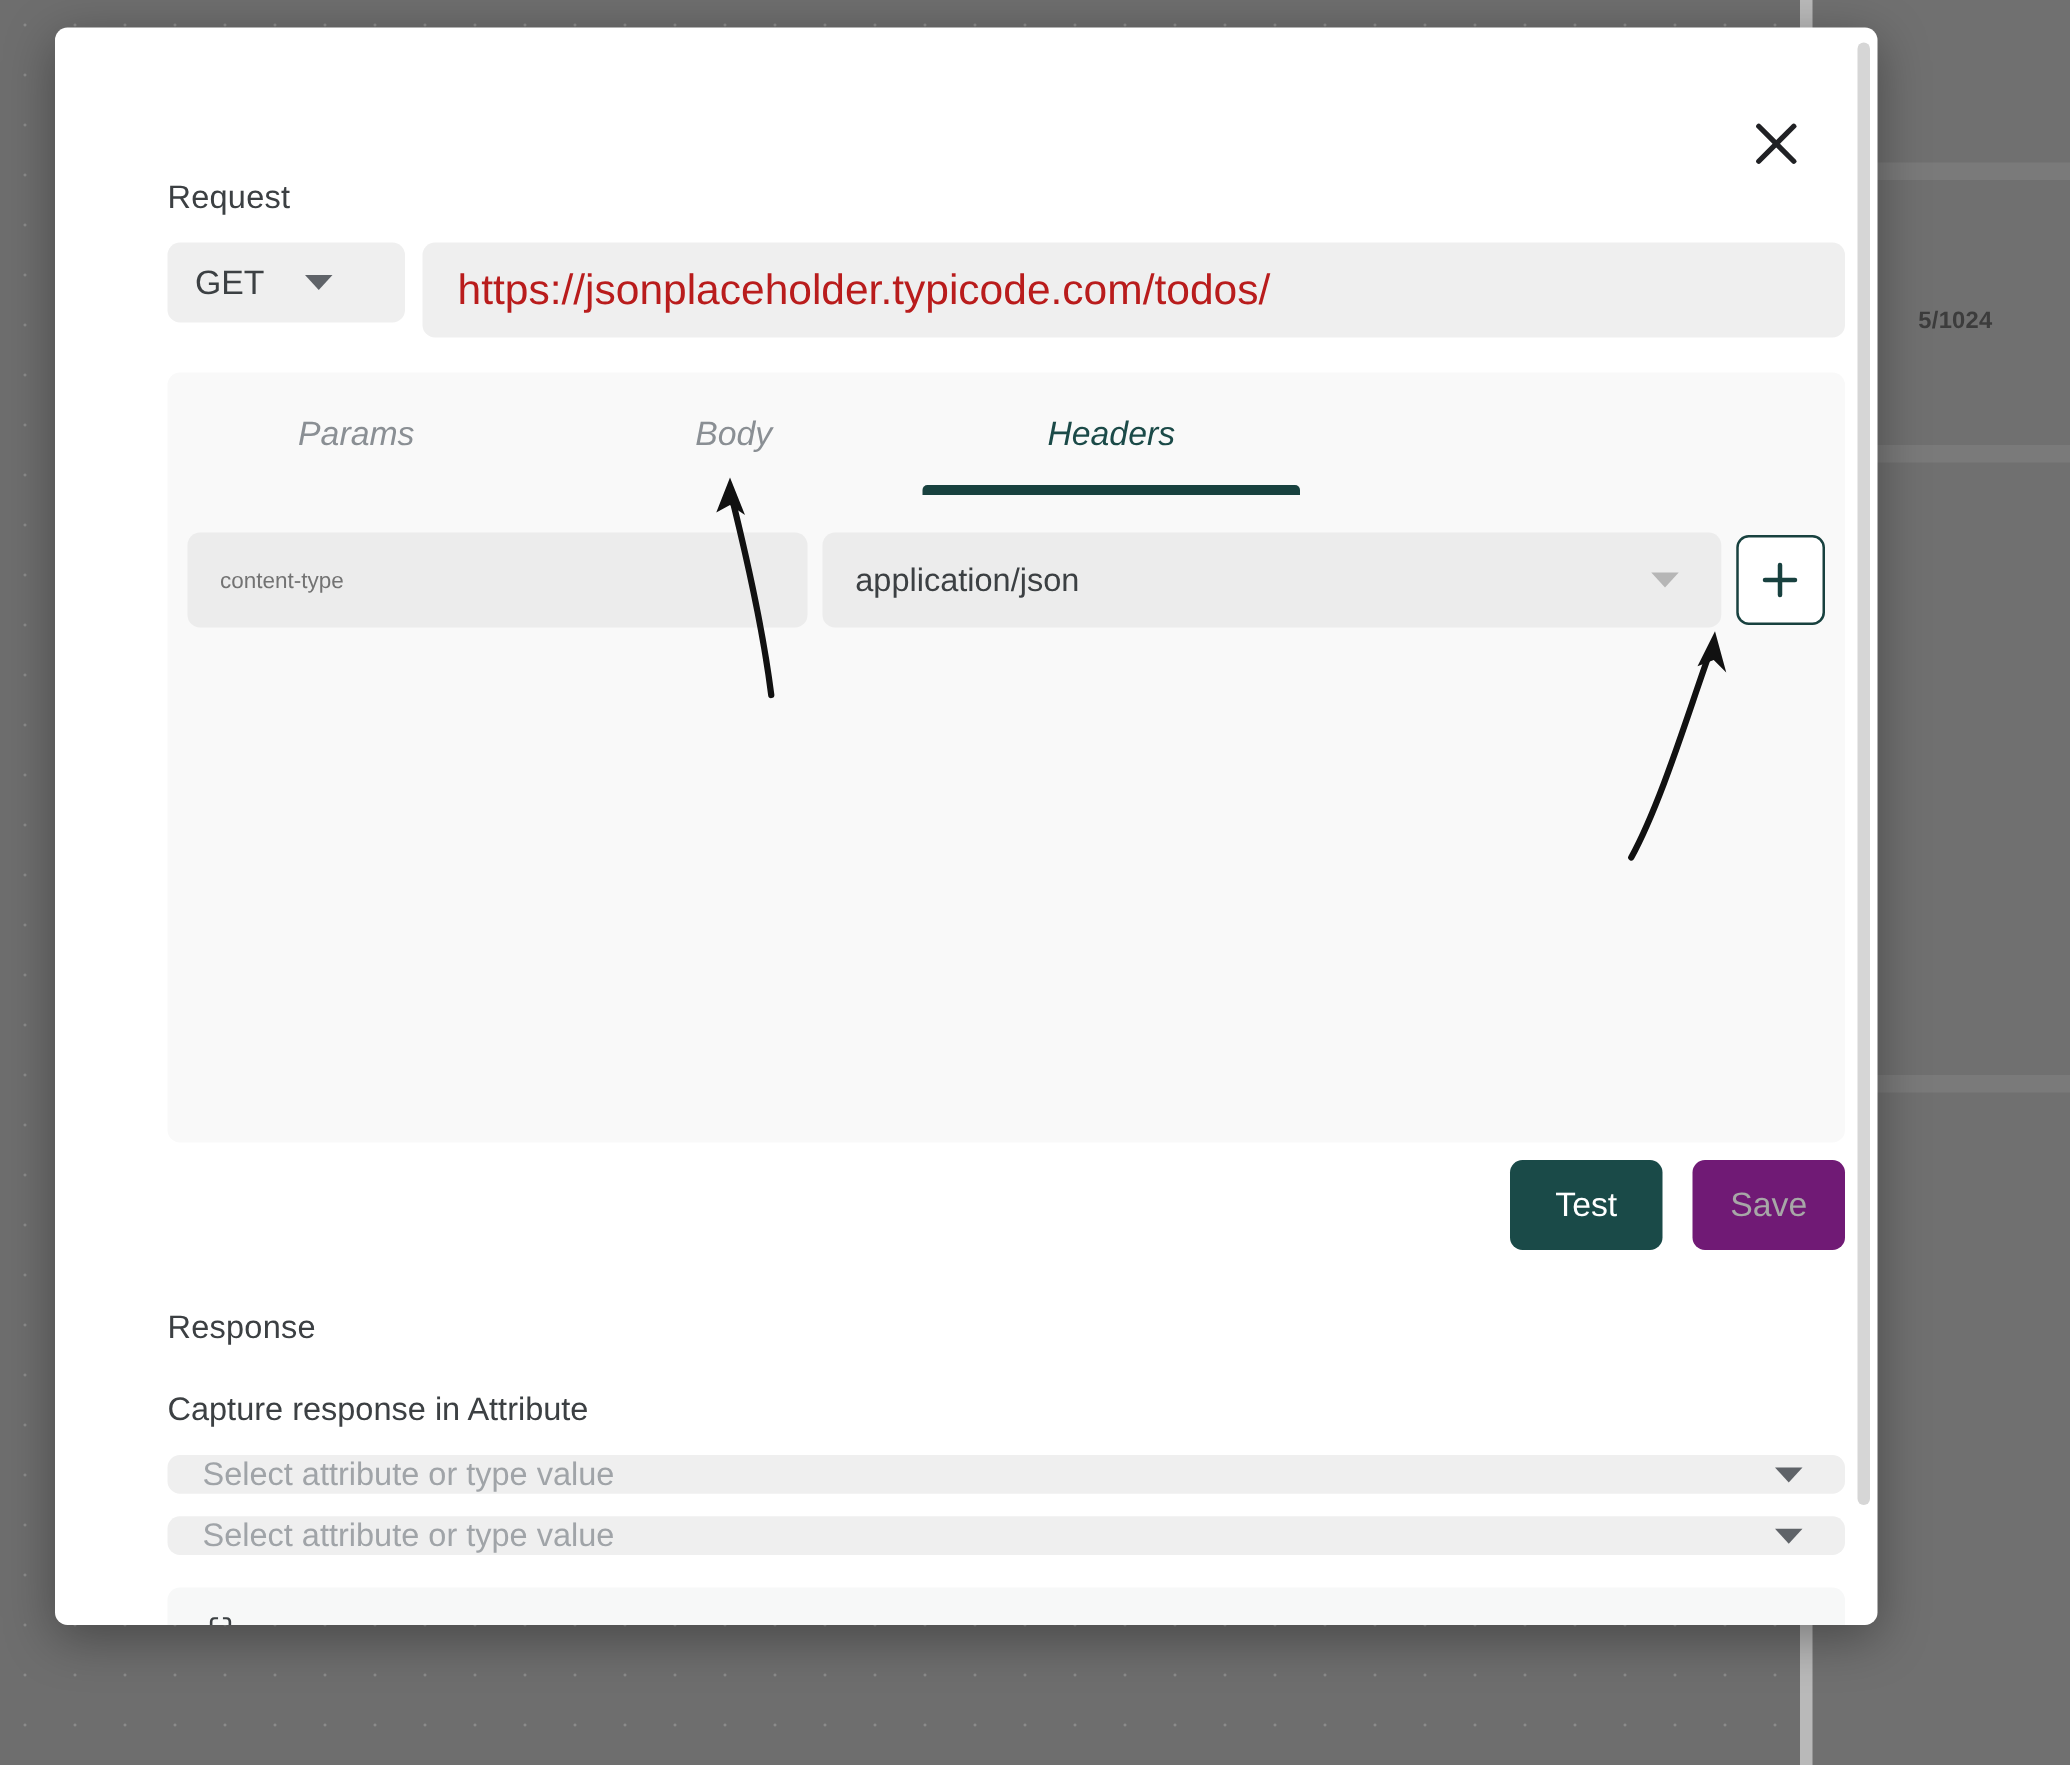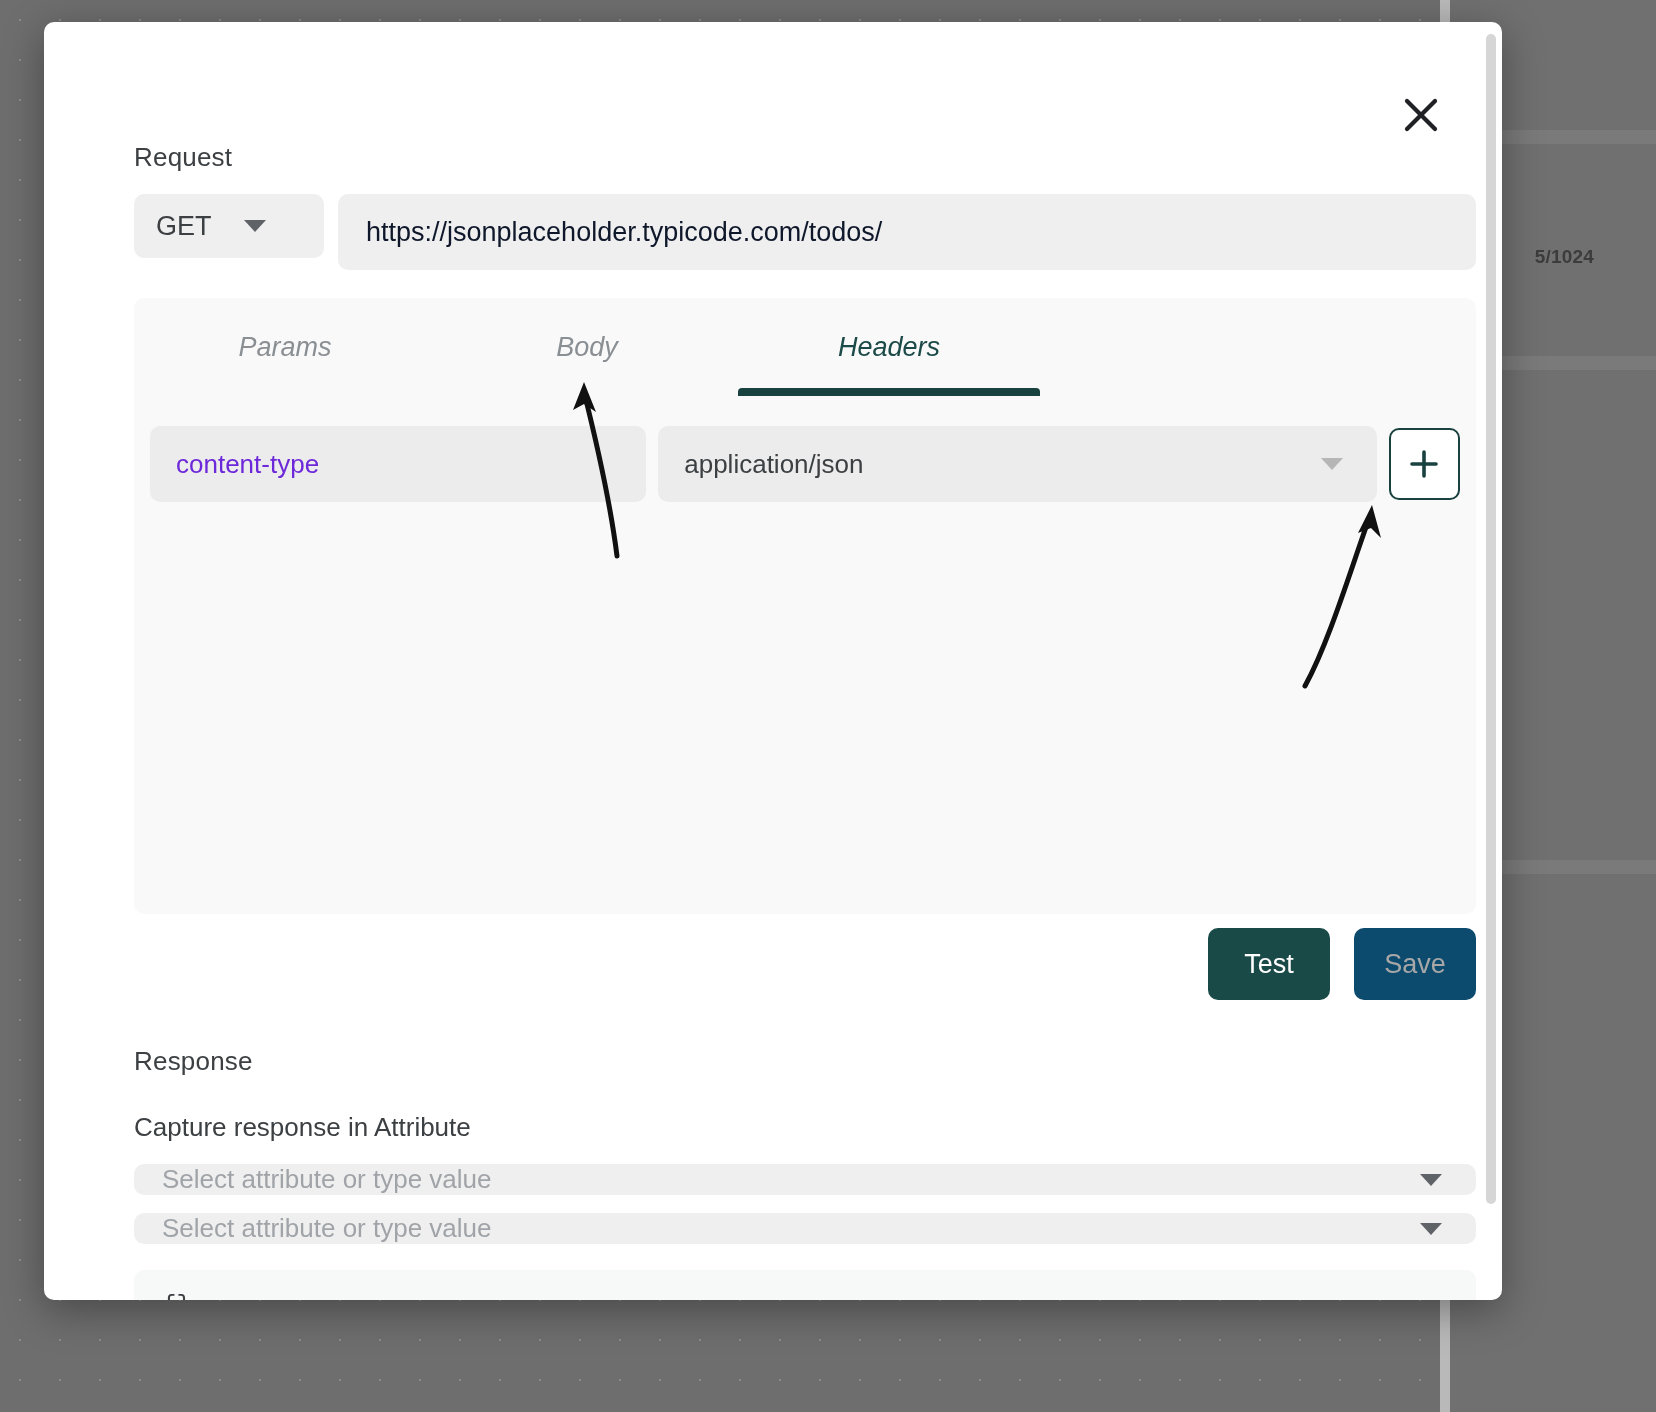--- a/index.html
+++ b/index.html
@@ -140,22 +140,22 @@
   .method-select .caret { margin-left: 32px; }
 
   .url-field {
     flex: 1;
     height: 76px;
     background: #efefef;
     border-radius: 10px;
     display: flex;
     align-items: center;
     padding: 0 28px;
-    font-size: 27px;
-    color: #0f172a;
+    font-size: 34px;
+    color: #b91c1c;
     border: none;
     outline: none;
     font-family: "Liberation Sans", sans-serif;
   }
 
   
   .tab-card {
     position: absolute;
     left: 90px;
     top: 276px;
@@ -206,22 +206,22 @@
     align-items: center;
   }
   .kv-key {
     width: 500px;
     height: 76px;
     background: #ececec;
     border-radius: 10px;
     display: flex;
     align-items: center;
     padding: 0 26px;
-    font-size: 26px;
-    color: #6d28d9;
+    font-size: 18px;
+    color: #737373;
     border: none;
     outline: none;
     font-family: "Liberation Sans", sans-serif;
   }
   .kv-val {
     width: 724px;
     height: 76px;
     background: #ececec;
     border-radius: 10px;
     display: flex;
@@ -263,21 +263,21 @@
     font-size: 27px;
     display: flex;
     align-items: center;
     justify-content: center;
     border: none;
     cursor: pointer;
     font-family: "Liberation Sans", sans-serif;
     padding: 0 30px;
   }
   .btn-test { background: #1a4a48; color: #ffffff; }
-  .btn-save { background: #0c4a6e; color: #a7a7a7; cursor: default; }
+  .btn-save { background: #701a75; color: #a7a7a7; cursor: default; }
 
   .response-label { position: absolute; left: 90px; top: 1024px; }
   .capture-label {
     position: absolute;
     left: 90px;
     top: 1090px;
     font-size: 26px;
     color: #3c4043;
   }
 

